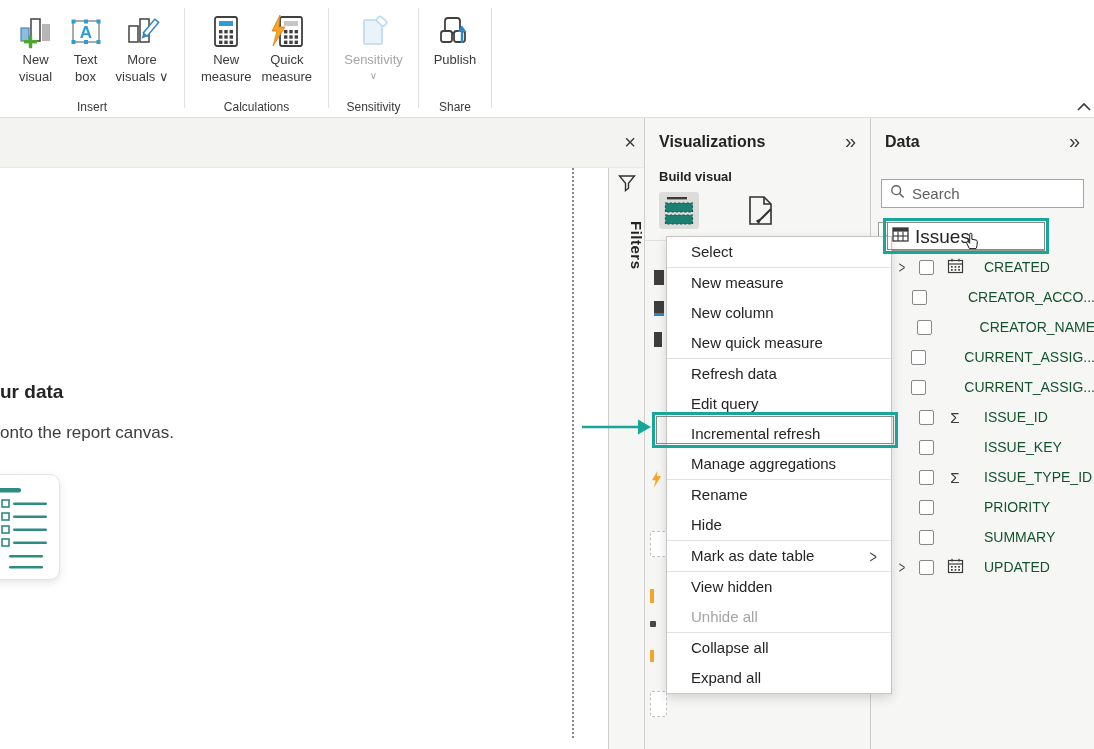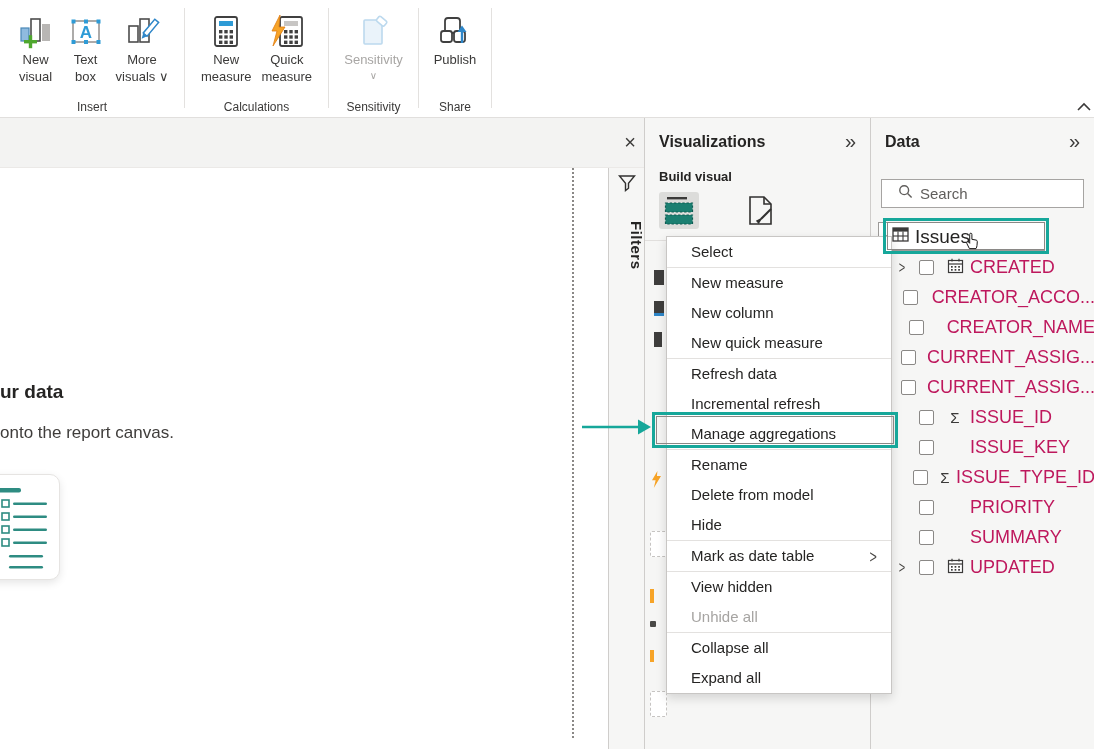--- a/index.html
+++ b/index.html
@@ -44,34 +44,34 @@
   .build-label { position:absolute; left:14px; top:51px; font-size:13px; font-weight:600; color:#252423; }
   .tab-build { position:absolute; left:14px; top:74px; width:40px; height:37px; background:#dcdcda; border-radius:3px;
     display:flex; align-items:center; justify-content:center; cursor:pointer; }
   .tab-format { position:absolute; left:98px; top:76px; width:34px; height:34px; display:flex; align-items:center; justify-content:center; cursor:pointer; }
   .viz-divider { position:absolute; left:0; top:122px; width:226px; height:1px; background:#e1dfdd; }
   
   .frag { position:absolute; }
   .frag-dash { border:1px dashed #c6c4c2; background:#fff; border-radius:2px; }
   
   .search-box { position:absolute; left:10px; top:61px; width:203px; height:29px; background:#fff; border:1px solid #a6a4a2;
-    display:flex; align-items:center; padding-left:16px; gap:7px; }
+    display:flex; align-items:center; padding-left:8px; gap:7px; }
   .search-box input { border:none; outline:none; background:transparent; font-family:"Liberation Sans",sans-serif; font-size:15px; color:#252423; width:150px; }
   .search-box input::placeholder { color:#605e5c; }
   .issues-row { position:absolute; left:7px; top:104px; width:167px; height:29px; background:#fff; border:1px solid #9d9b99;
     display:flex; align-items:center; overflow:hidden; cursor:pointer; }
   .issues-row .tchev { margin-left:-3px; flex:0 0 12px; }
   .issues-row .ticon { margin-left:4px; }
   .issues-label { margin-left:6px; font-size:19px; color:#252423; }
   .fields { position:absolute; left:0; top:134px; width:224px; }
   .field-row { display:flex; align-items:center; height:30px; padding-left:26px; cursor:pointer; }
   .f-chevron { width:22px; font-size:13px; color:#484644; transform:scale(0.85,1.25); }
   .f-check { width:15px; height:15px; border:1px solid #8a8886; border-radius:2px; background:#fff; flex:0 0 15px; }
   .f-icon { width:30px; margin-left:6px; text-align:center; font-size:15px; color:#3b3a39; line-height:1; }
-  .f-label { margin-left:0; font-size:18px; color:#be185d; white-space:nowrap; }
+  .f-label { margin-left:14px; font-size:14px; color:#14532d; white-space:nowrap; }
   
   .ctx-menu { position:absolute; left:666px; top:236px; width:226px; background:#fff; border:1px solid #c8c6c4;
     box-shadow:0 4px 10px rgba(0,0,0,0.14); z-index:40; }
   .mi { height:30px; line-height:30px; padding-left:24px; font-size:15px; color:#252423; cursor:pointer; position:relative; white-space:nowrap; }
   .mi.disabled { color:#a6a4a2; cursor:default; }
   .mi .sub { position:absolute; right:14px; top:0; font-size:14px; color:#484644; transform:scale(0.9,1.3); }
   .msep { height:1px; background:#e3e1df; }
   
   .hl { position:absolute; border:3px solid #16a79a; background:transparent; pointer-events:none; z-index:50; }
   .hl::after { content:""; position:absolute; inset:1px; border:1px solid #8a8886; }
@@ -423,25 +423,25 @@
   </div>
 
   <div class="ctx-menu">
       <div class="mi">Select</div>
       <div class="msep"></div>
       <div class="mi">New measure</div>
       <div class="mi">New column</div>
       <div class="mi">New quick measure</div>
       <div class="msep"></div>
       <div class="mi">Refresh data</div>
+      <div class="mi">Edit query</div>
       <div class="mi">Incremental refresh</div>
       <div class="mi">Manage aggregations</div>
       <div class="msep"></div>
       <div class="mi">Rename</div>
-      <div class="mi">Delete from model</div>
       <div class="mi">Hide</div>
       <div class="msep"></div>
       <div class="mi">Mark as date table<span class="sub">&gt;</span></div>
       <div class="msep"></div>
       <div class="mi">View hidden</div>
       <div class="mi disabled">Unhide all</div>
       <div class="msep"></div>
       <div class="mi">Collapse all</div>
       <div class="mi">Expand all</div>
     </div>

